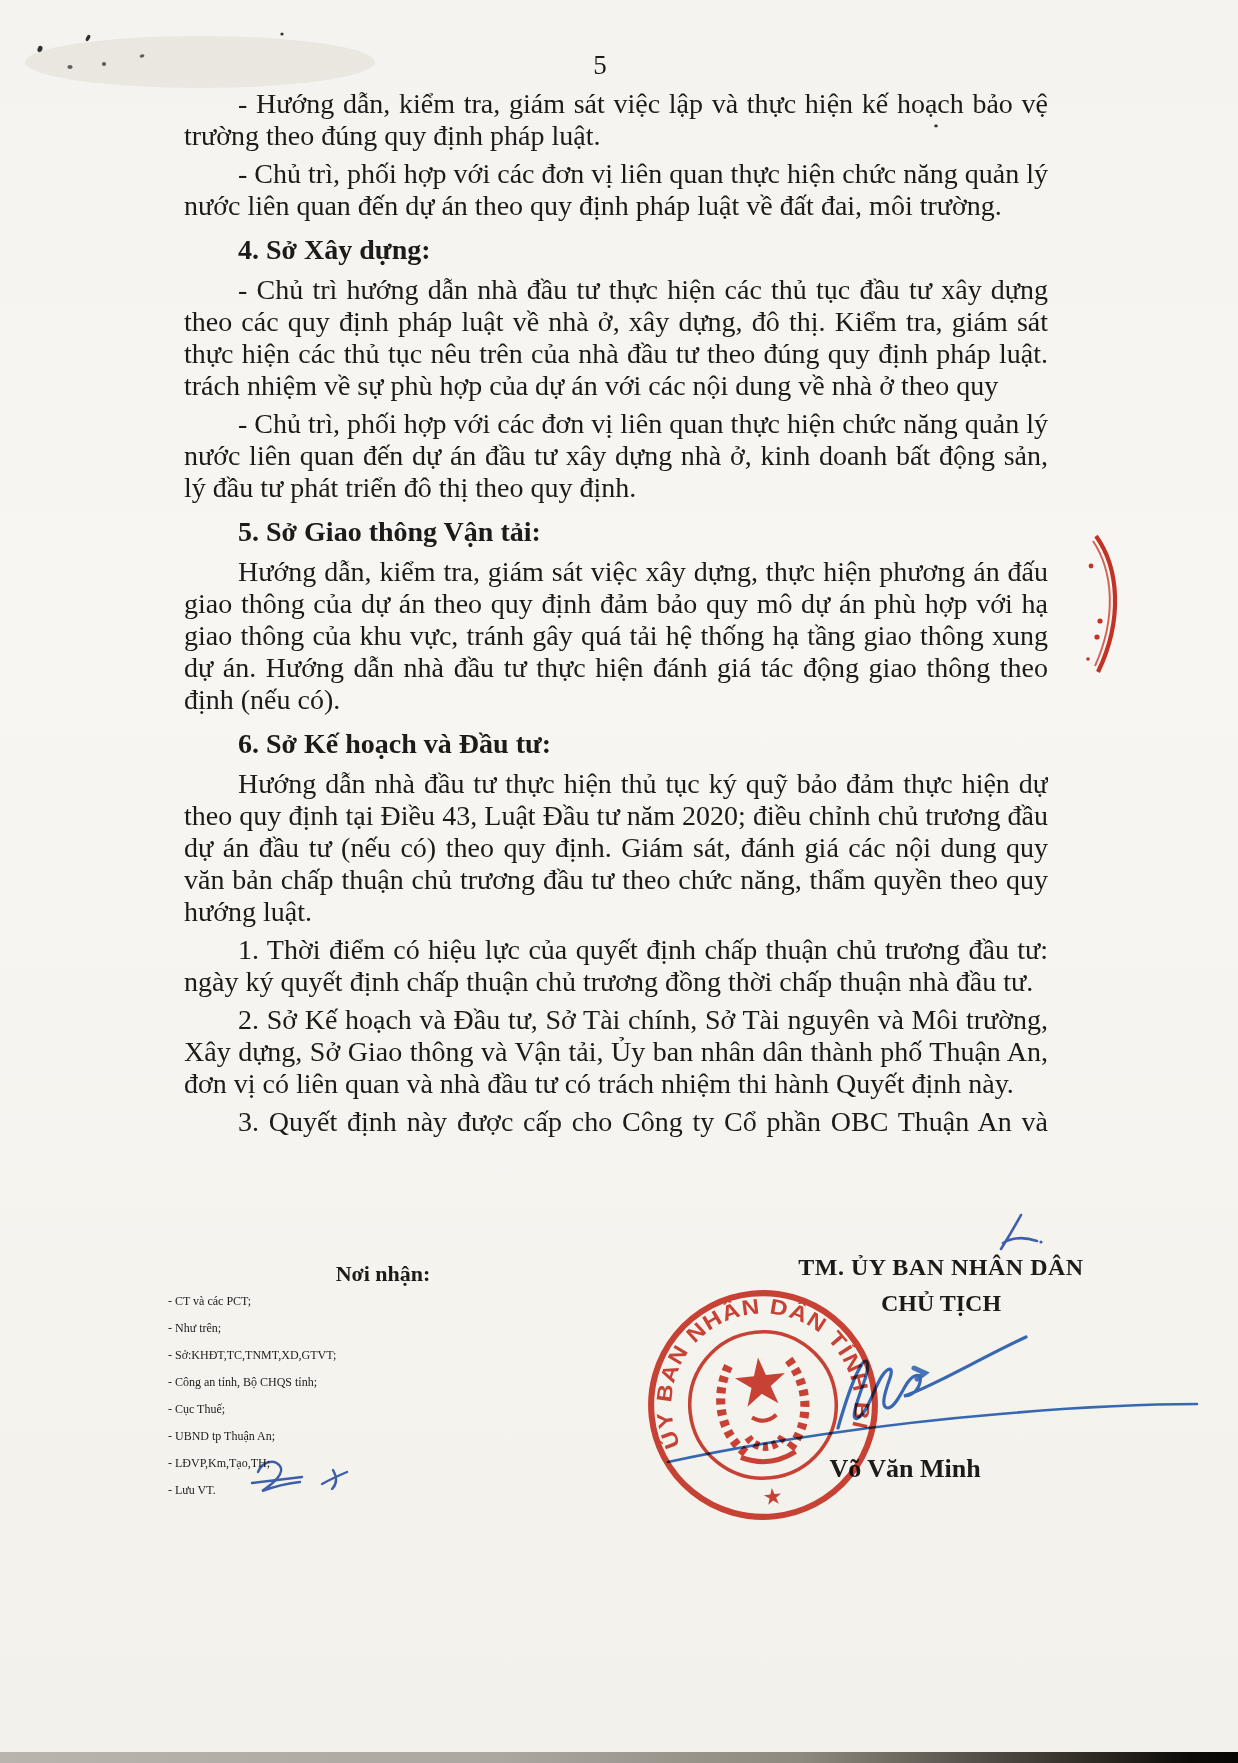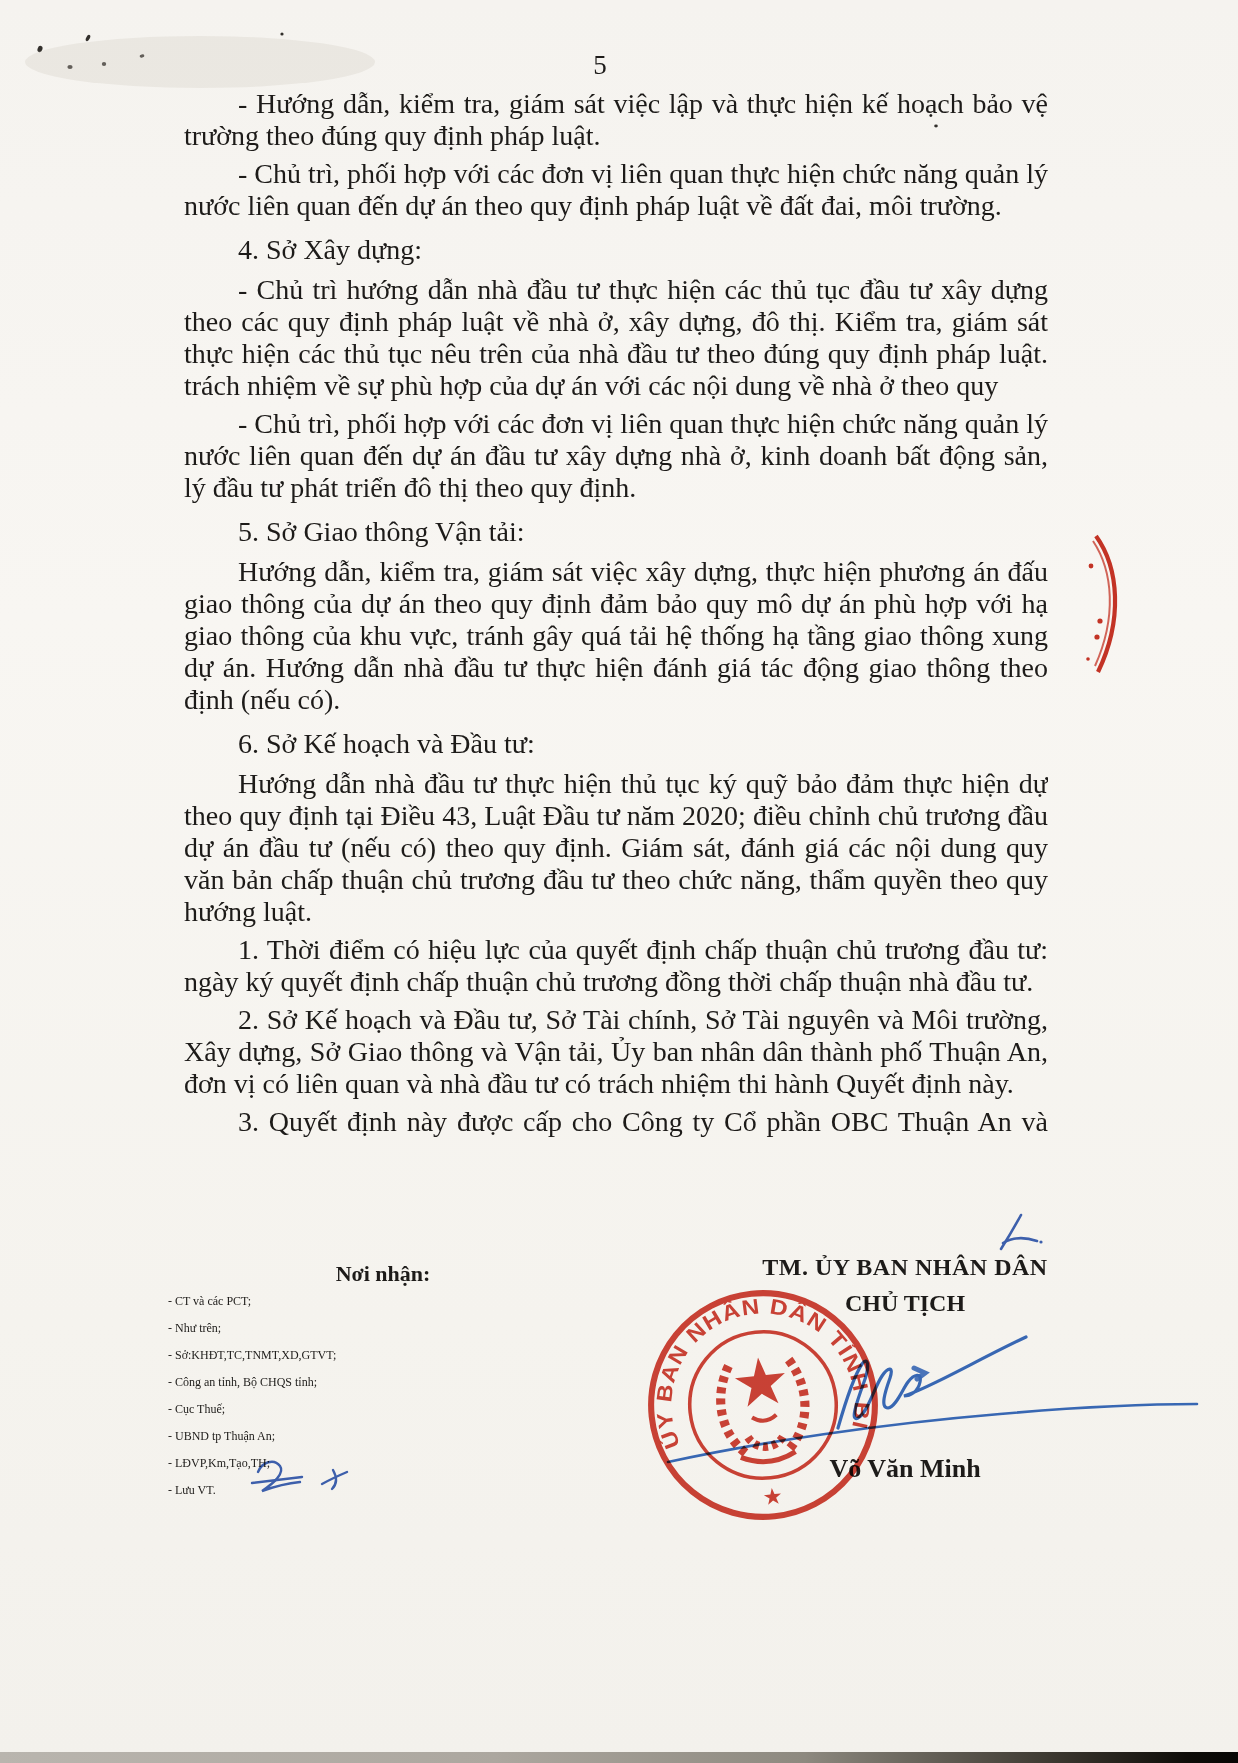--- a/index.html
+++ b/index.html
@@ -6,29 +6,29 @@
   .page{
     position:relative;width:1238px;height:1763px;overflow:hidden;
     background:linear-gradient(180deg,#f5f3ef 0%,#f8f6f2 35%,#f5f3ee 75%,#f3f1ec 100%);
     font-family:"Liberation Serif","DejaVu Serif",serif;
     color:#1d1b19;
   }
   .page-number{position:absolute;top:50px;left:168px;width:864px;text-align:center;font-size:27px;}
   .doc-body{position:absolute;left:184px;top:88px;width:864px;font-size:28px;}
   .doc-body > :first-child{margin-top:0;}
   .para{margin-top:6px;}
-  .heading{margin-top:12px;margin-bottom:8px;font-weight:normal;}
+  .heading{margin-top:12px;margin-bottom:8px;font-weight:bold;}
   .line{height:32px;line-height:32px;white-space:normal;overflow:hidden;}
   .jline{text-align:justify;}
   .jline::after{content:"";display:inline-block;width:100%;height:0;}
   .indent{padding-left:54px;}
   .recipients{position:absolute;left:168px;top:1260px;width:430px;}
   .recipients-title{font-weight:bold;font-size:22px;line-height:28px;text-align:center;}
   .recipient-line{font-size:12px;line-height:27px;}
-  .sign-block{position:absolute;left:640px;top:1252px;width:530px;text-align:center;}
+  .sign-block{position:absolute;left:676px;top:1252px;width:530px;text-align:center;}
   .sign-org{font-weight:bold;font-size:24px;line-height:30px;letter-spacing:.5px;}
   .sign-title{font-weight:bold;font-size:24px;line-height:30px;margin-top:6px;}
   .signer-name{position:absolute;left:640px;top:1454px;width:530px;text-align:center;
                font-weight:bold;font-size:26px;}
   .seal-svg{position:absolute;left:644px;top:1286px;width:238px;height:238px;
             transform:rotate(-6deg);mix-blend-mode:multiply;opacity:.95;}
   .ink-overlay{position:absolute;left:0;top:0;width:1238px;height:1763px;
                mix-blend-mode:multiply;pointer-events:none;}
   .scan-edge{position:absolute;left:0;bottom:0;width:1238px;height:11px;
     background:linear-gradient(90deg,#b9b5ae 0%,#aca79f 40%,#8d897f 65%,#3c3830 85%,#0e0c08 96%,#070604 100%);}

